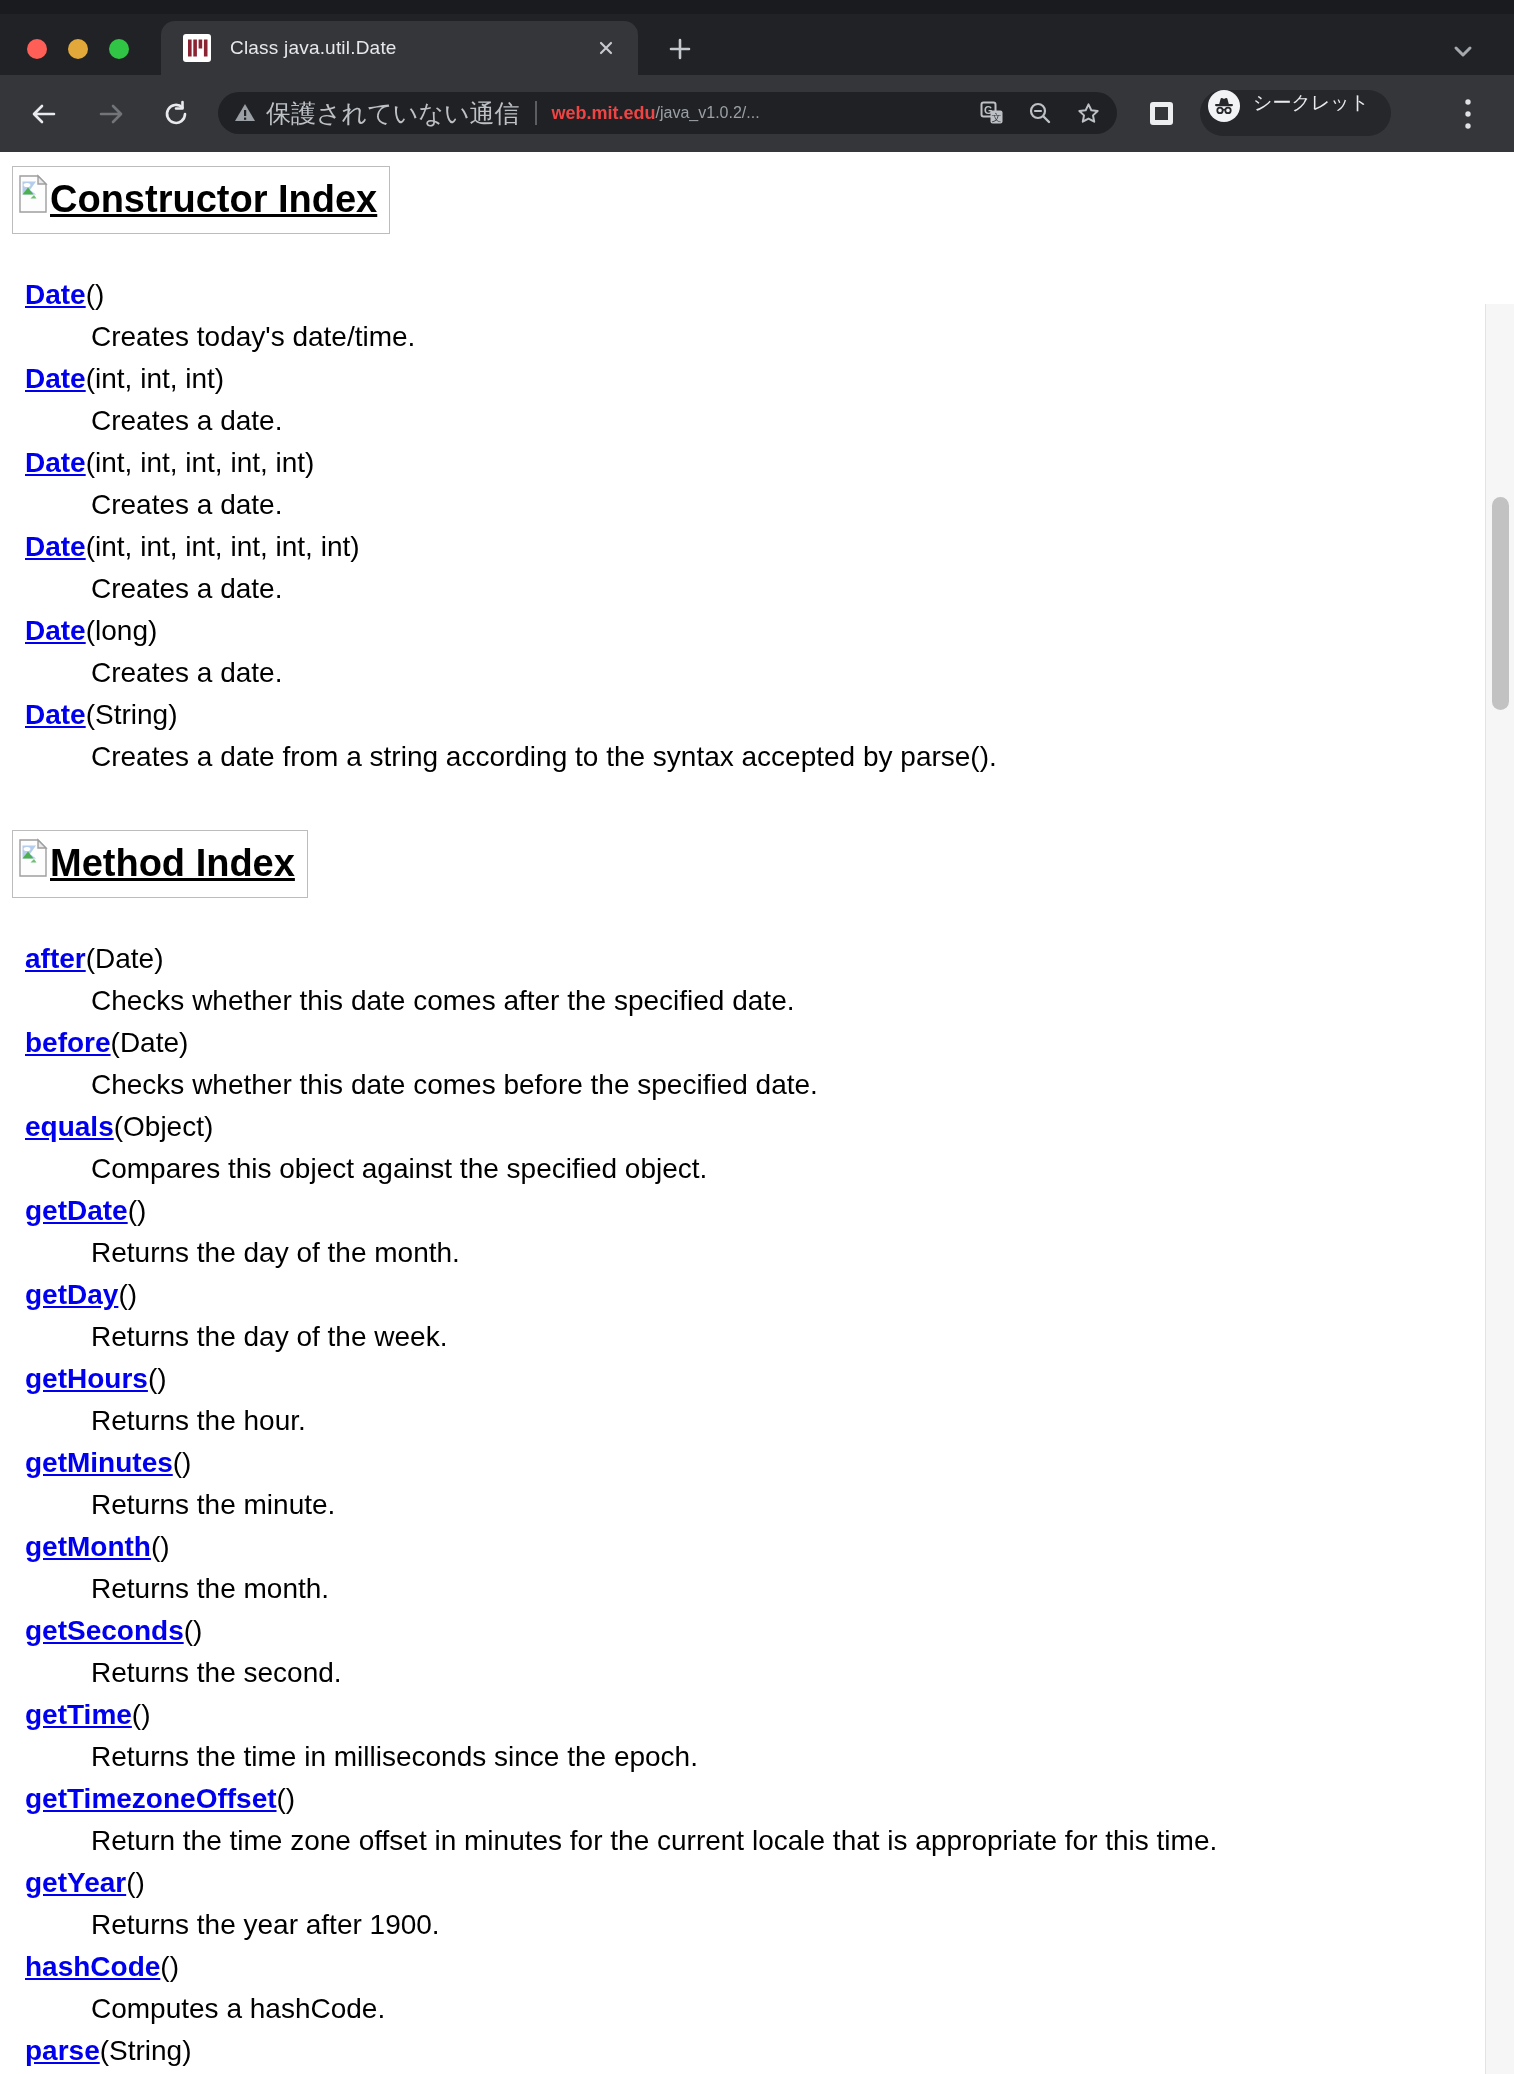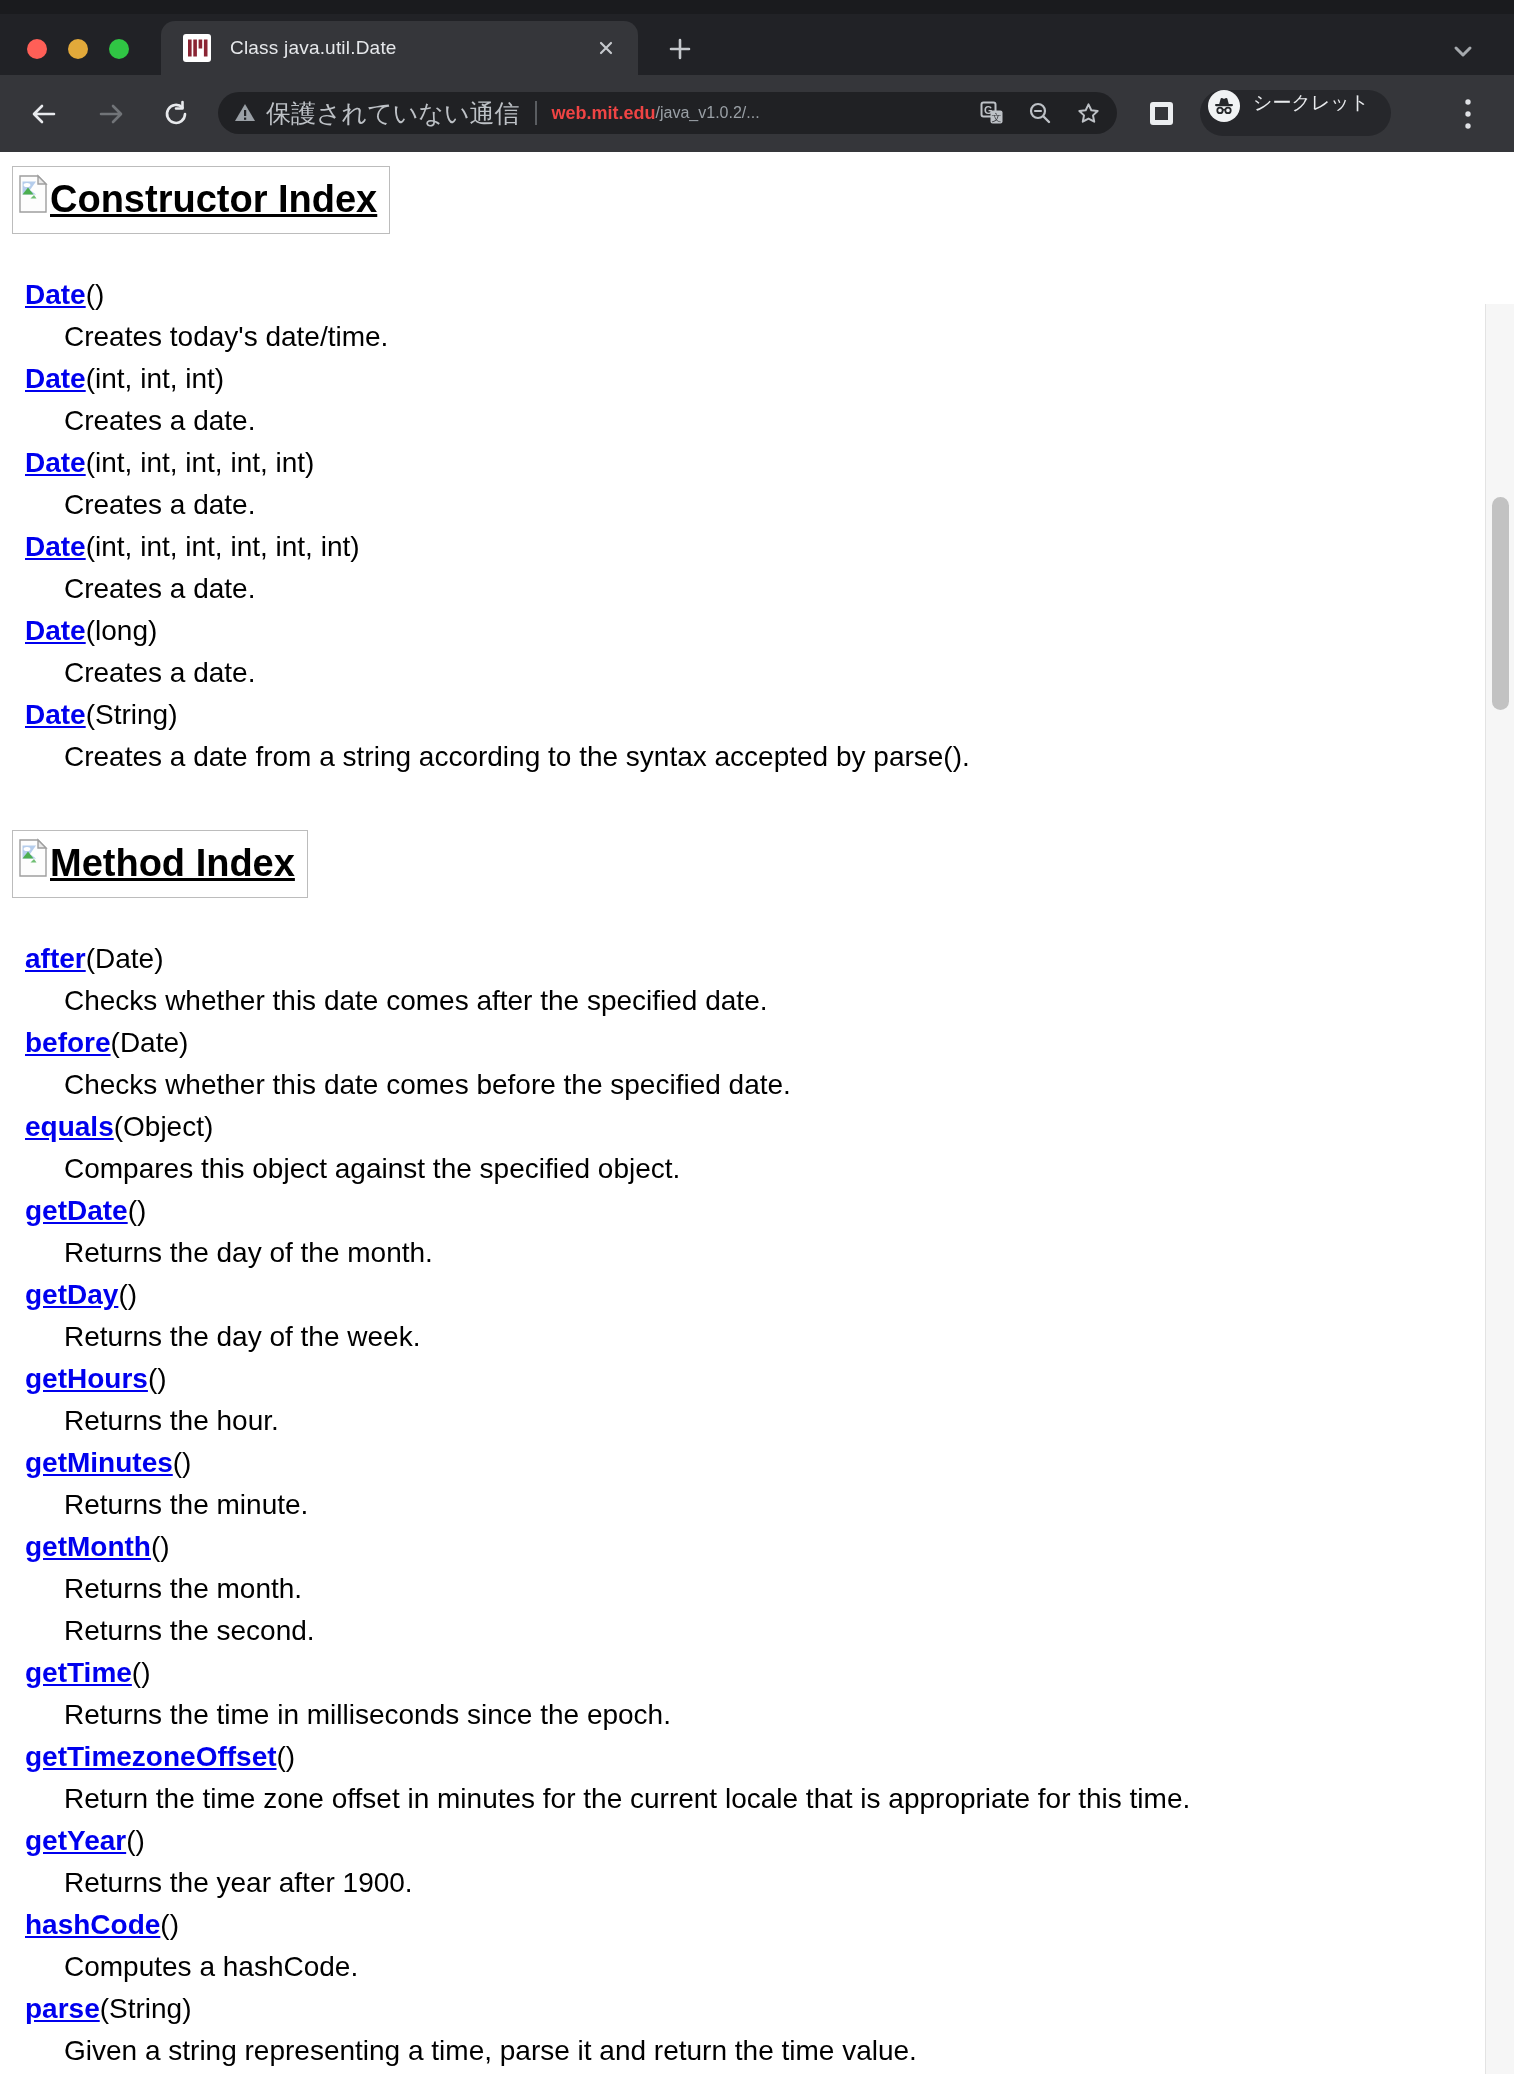--- a/index.html
+++ b/index.html
@@ -76,21 +76,21 @@
   .alt-box {
     display:inline-flex; align-items:flex-start;
     margin:14px 0 0 12px; padding:5px 12px 5px 4px;
     border:1px solid #bcbcbc;
     font-size:38px; font-weight:bold; line-height:54px; color:#000;text-decoration:underline;
   }
   .broken-icon { flex:none; margin:2px 1px 0 0; }
 
   dl { margin:40px 0 38px 0; padding:0; font-size:28px; line-height:42px; }
   dt { margin:0 0 0 25px; padding:0; white-space:nowrap; }
-  dd { margin:0 0 0 64px; padding:0; white-space:nowrap; }
+  dd { margin:0 0 0 91px; padding:0; white-space:nowrap; }
   dt a { color:#0000ee; font-weight:bold; text-decoration:underline; cursor:pointer; }
   .params { color:#000; }
 
   
   .scrollbar-track {
     position:absolute; top:152px; right:0; width:29px; height:1922px;
     background:#f6f6f6; border-left:1px solid #e3e3e3;
   }
   .scrollbar-thumb {
     position:absolute; left:6px; top:193px; width:17px; height:213px;
@@ -287,20 +287,21 @@
 
   <dt><a>getHours</a><span class="params">()</span></dt>
   <dd>Returns the hour.</dd>
 
   <dt><a>getMinutes</a><span class="params">()</span></dt>
   <dd>Returns the minute.</dd>
 
   <dt><a>getMonth</a><span class="params">()</span></dt>
   <dd>Returns the month.</dd>
 
+  <dt><a>getSeconds</a><span class="params">()</span></dt>
   <dd>Returns the second.</dd>
 
   <dt><a>getTime</a><span class="params">()</span></dt>
   <dd>Returns the time in milliseconds since the epoch.</dd>
 
   <dt><a>getTimezoneOffset</a><span class="params">()</span></dt>
   <dd>Return the time zone offset in minutes for the current locale that is appropriate for this time.</dd>
 
   <dt><a>getYear</a><span class="params">()</span></dt>
   <dd>Returns the year after 1900.</dd>

